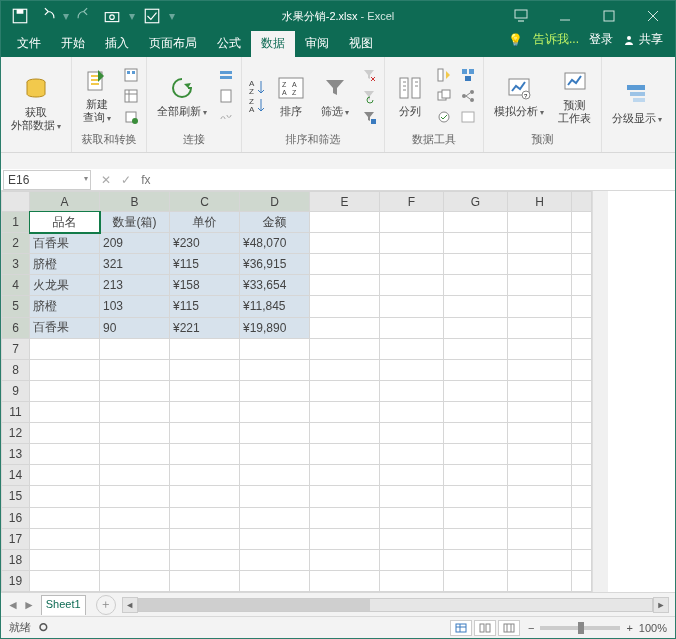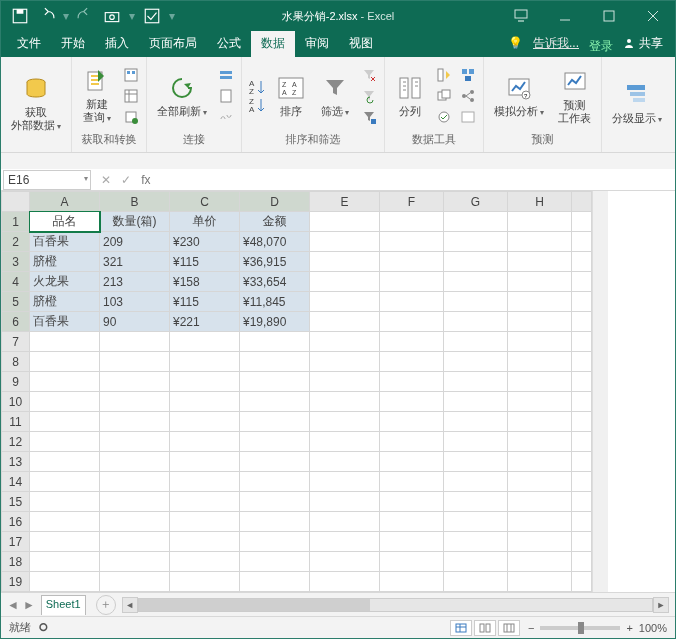--- a/index.html
+++ b/index.html
@@ -15,22 +15,22 @@
   .win-controls { margin-left: auto; display: flex; align-items: center; gap: 0; }
   .win-btn { width: 44px; height: 30px; display:flex; align-items:center; justify-content:center; }
   .win-btn svg { width:14px; height:14px; stroke:#cfe4de; stroke-width:1; fill:none; }
 
   
   .tabs { background:#0e6b54; height:26px; display:flex; align-items:flex-start; color:#fff; padding:0 6px; }
   .tab { padding:4px 10px 5px; font-size:12px; cursor:pointer; color:#fff; }
   .tab.file { background:#0e6b54; }
   .tab.active { background:#f3f3f3; color:#0e6b54; }
   .tabs .right { margin-left:auto; display:flex; align-items:center; gap:10px; padding-right:6px; font-size:12px; }
-  .tabs .right span.tell { color:#e5e5e5;text-decoration:underline; }
-  .tabs .right .login { color:#86efac;margin-top:7px; }
+  .tabs .right span.tell { color:#bef264; }
+  .tabs .right .login { color:#ffffff; }
   .tabs .right .share { display:flex; align-items:center; gap:4px; }
 
   
   .ribbon { background:#f3f3f3; border-bottom:1px solid #d8d8d8; display:flex; height:96px; }
   .group { border-right:1px solid #e1e1e1; padding:4px 6px 2px; display:flex; flex-direction:column; align-items:center; justify-content:space-between; }
   .group-body { display:flex; align-items:center; gap:6px; flex:1; }
   .group-label { font-size:11px; color:#666; padding:2px 0 3px; text-align:center; white-space:nowrap; }
   .bigbtn { display:flex; flex-direction:column; align-items:center; gap:2px; padding:2px 4px; }
   .bigbtn .ic { width:30px; height:30px; display:flex; align-items:center; justify-content:center; }
   .bigbtn .lbl { font-size:11px; text-align:center; line-height:13px; }
@@ -575,32 +575,20 @@
               <td></td>
               <td></td>
               <td></td>
               <td></td>
               <td></td>
               <td></td>
               <td></td>
               <td></td>
             </tr>
             <tr>
-              <th>10</th>
-              <td></td>
-              <td></td>
-              <td></td>
-              <td></td>
-              <td></td>
-              <td></td>
-              <td></td>
-              <td></td>
-              <td></td>
-            </tr>
-            <tr>
               <th>11</th>
               <td></td>
               <td></td>
               <td></td>
               <td></td>
               <td></td>
               <td></td>
               <td></td>
               <td></td>
               <td></td>

